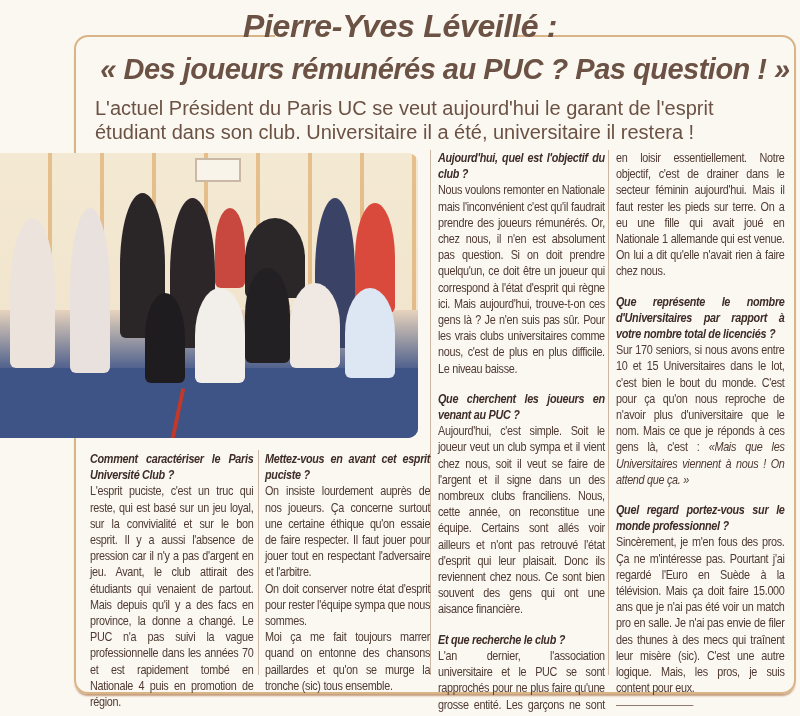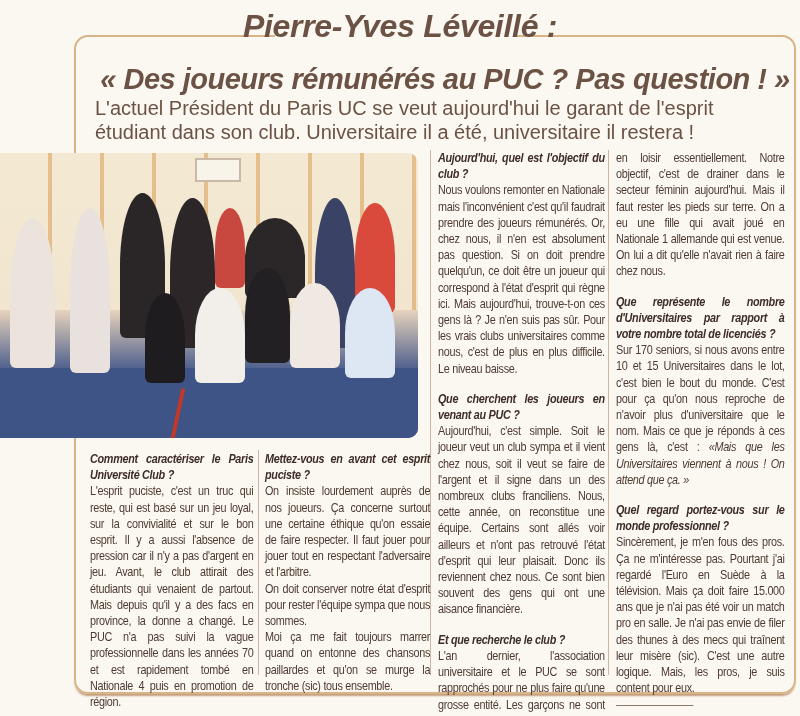--- a/index.html
+++ b/index.html
@@ -16,21 +16,21 @@
   }
   .frame-gap {
     position:absolute; left:275px; top:25px; width:240px; height:20px; background:#fbf8f2;
   }
   .title1 {
     position:absolute; left:0; width:800px; top:8px; text-align:center;
     font-size:32px; font-style:italic; font-weight:bold; color:#6b5244;
     font-family:"Liberation Sans", sans-serif; letter-spacing:-0.3px;
   }
   .title2 {
-    position:absolute; left:95px; width:700px; top:63px; text-align:center;
+    position:absolute; left:95px; width:700px; top:53px; text-align:center;
     font-size:29px; font-style:italic; font-weight:bold; color:#6b5244;
     letter-spacing:-0.5px;
   }
   .lead {
     position:absolute; left:95px; top:96px; width:690px;
     font-size:20px; line-height:24px; color:#6b5244;
   }
   .photo {
     position:absolute; left:0; top:153px; width:418px; height:285px;
     border-radius:0 10px 10px 0; overflow:hidden;

